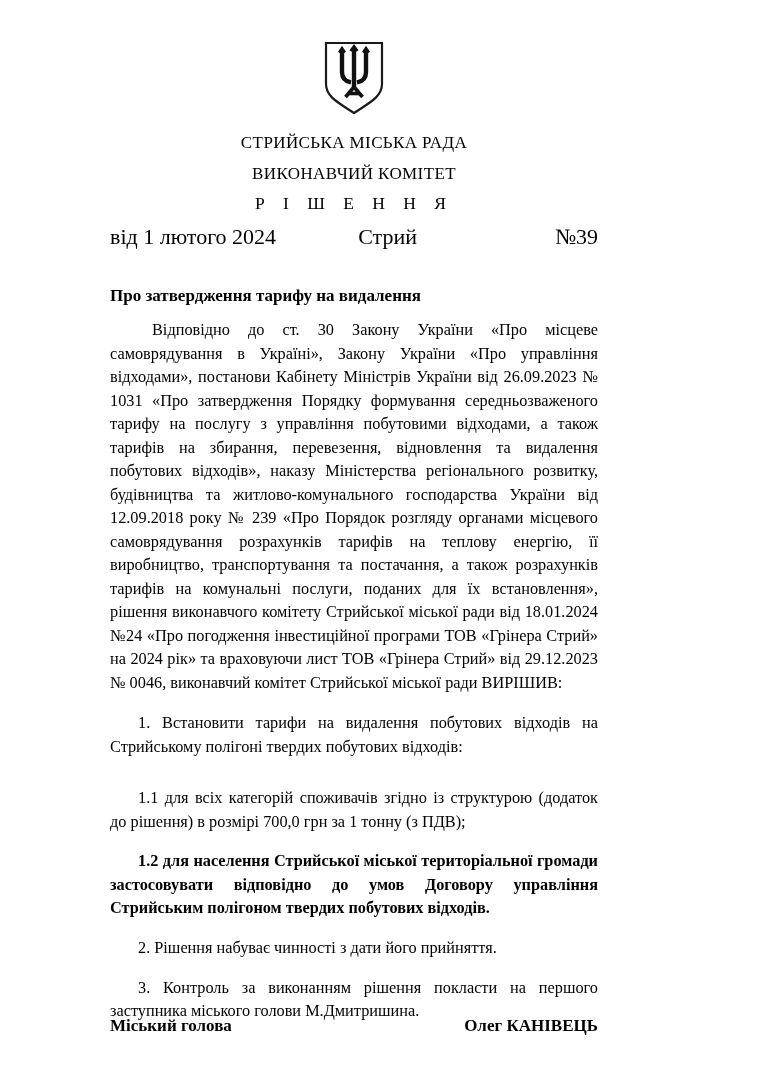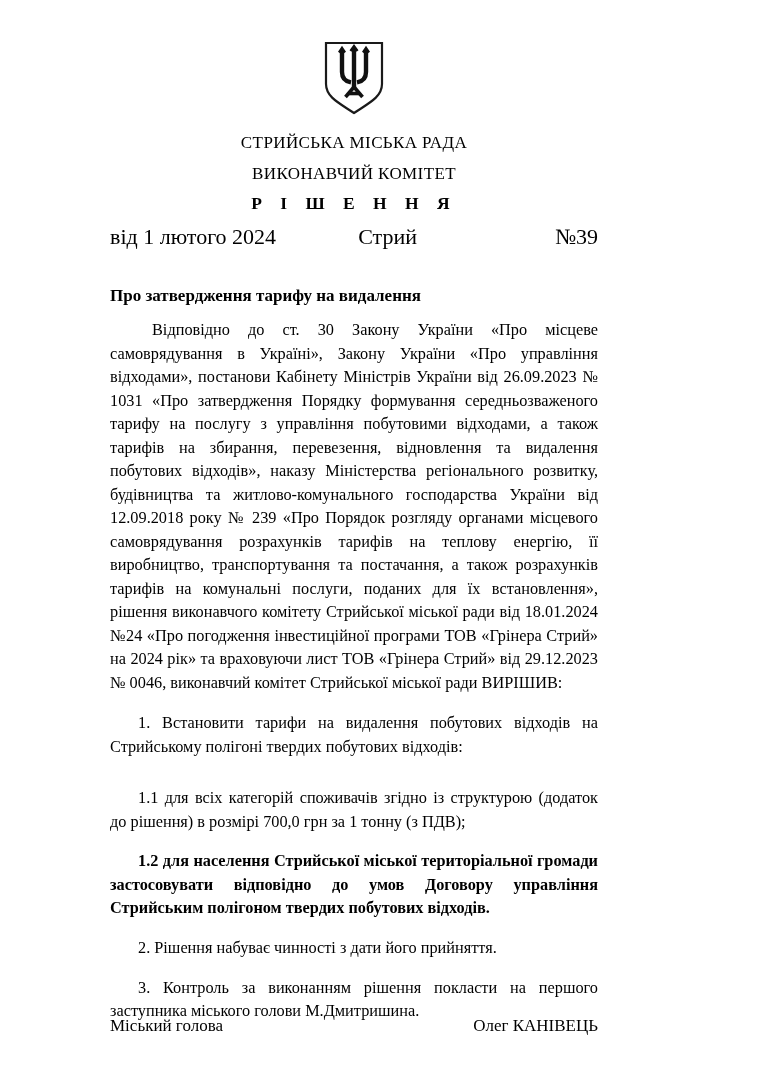--- a/index.html
+++ b/index.html
@@ -23,21 +23,21 @@
   .org-line {
     text-align:center;
     font-size:17px;
     margin-top:11px;
     letter-spacing:0.4px;
   }
   .org-line.first { margin-top:13px; }
   .doc-type {
     text-align:center;
     font-size:17.5px;
-    font-weight:bold;
+    font-weight:normal;
     letter-spacing:7px;
     margin-top:9px;
   }
   .date-row {
     display:flex;
     justify-content:space-between;
     align-items:baseline;
     font-size:22px;
     margin-top:10px;
   }
@@ -58,21 +58,21 @@
   .item-1-1 { margin-top:28px; text-indent:28px; }
   .item-1-2 { margin-top:0;    text-indent:28px;font-weight:bold; }
   .item-2   { margin-top:12px;    text-indent:28px; text-align:left; }
   .item-3   { margin-top:16px; text-indent:28px; }
   .signature-row {
     position:absolute;
     left:110px; right:51px;
     top:1016px;
     display:flex;
     justify-content:space-between;
-    font-weight:normal;
+    font-weight:bold;
     font-size:17px;
   }
 </style>
 </head>
 <body>
 
 <div class="page">
   <div class="content">
 
     <div class="emblem-wrap">

